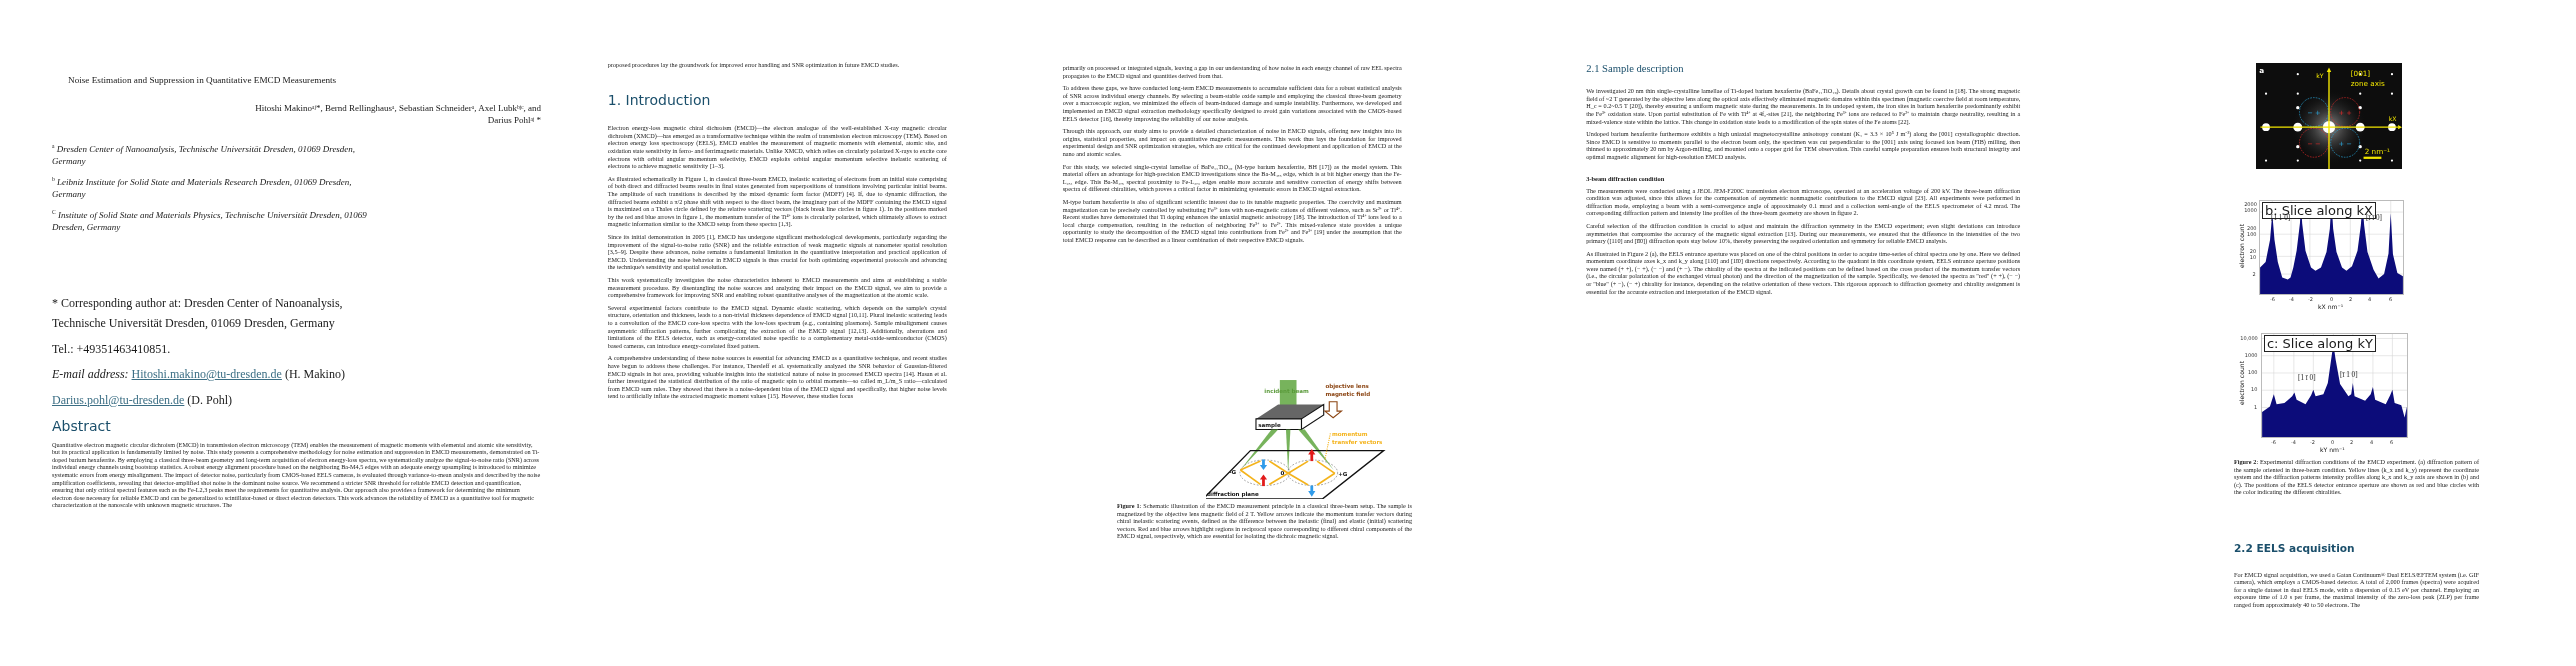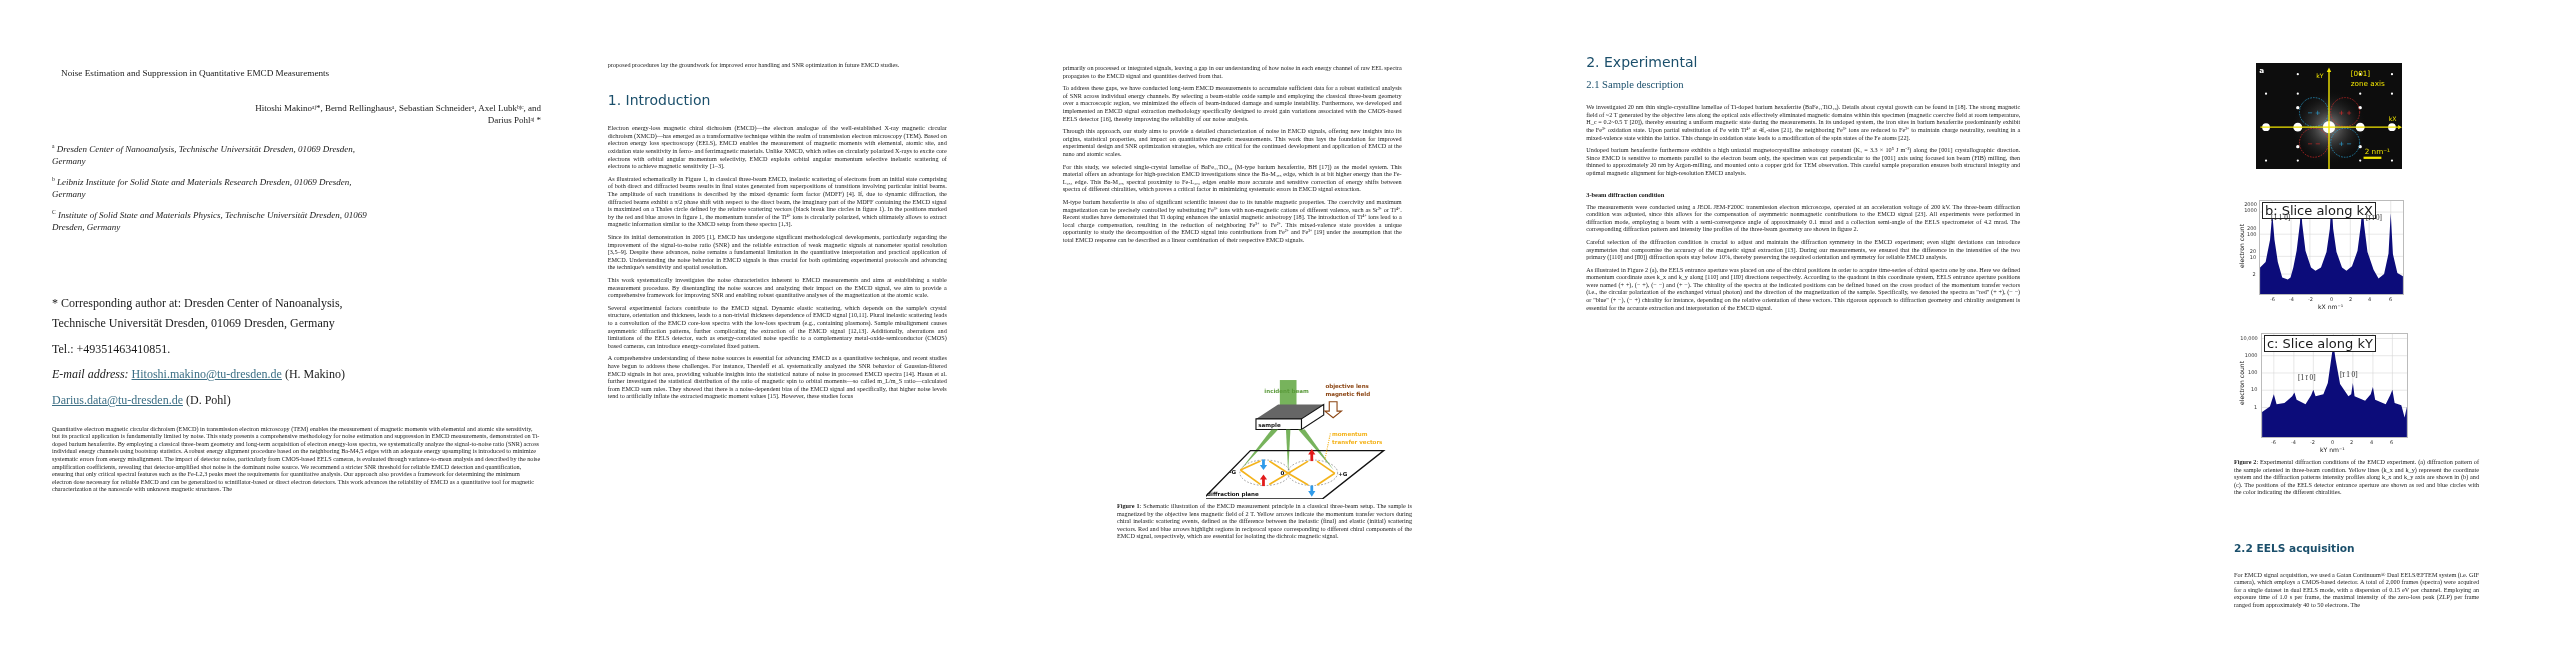--- a/index.html
+++ b/index.html
@@ -4,21 +4,21 @@
 <style>
   html, body { margin:0; padding:0; background:#ffffff; }
   body { width:2576px; height:667px; position:relative; overflow:hidden;
          font-family:"Liberation Serif", serif; color:#1a1a1a; }
   .page { position:absolute; top:0; height:667px; }
   .p1 { left:0; width:550px; }
   .p2 { left:556px; width:495px; }
   .p3 { left:1056px; width:522px; }
   .p4 { left:1584px; width:992px; }
   .col { position:absolute; }
-  .title { font-size:9.2px; margin:9px; }
+  .title { font-size:9.2px; margin:16px; }
   .authors { font-size:9px; line-height:12.2px; margin:0;text-align:right; }
   .aff { font-size:9px; line-height:12.2px; font-style:italic; margin:0 0 5.6px 0; }
   .aff sup { font-style:normal; font-size:5.6px; }
   .plain16 { font-size:12px; line-height:20px; margin:0 0 5.6px 0; }
   a.link { color:#3b6e84; text-decoration:underline; }
   h2.sec { font-family:"DejaVu Sans", sans-serif; font-weight:400; color:#1b4f6b;
            font-size:14px; margin:0; }
   h3.sub { font-family:"DejaVu Sans", sans-serif; font-weight:400; color:#1b4f6b;
            font-size:10.6px; margin:0; }
   h4.bold { font-family:"Liberation Serif", serif; font-weight:bold; font-size:6.4px; margin:0; }
@@ -48,23 +48,24 @@
   </div>
   <div class="col" style="left:52px; top:140px; width:328px;">
     <p class="aff"><sup>a</sup> <span>Dresden Center of Nanoanalysis, Technische Universität Dresden, 01069 Dresden, Germany</span></p>
     <p class="aff"><sup>b</sup> <span>Leibniz Institute for Solid State and Materials Research Dresden, 01069 Dresden, Germany</span></p>
     <p class="aff"><sup>C</sup> <span>Institute of Solid State and Materials Physics, Technische Universität Dresden, 01069 Dresden, Germany</span></p>
   </div>
   <div class="col" style="left:52px; top:293px; width:328px;">
     <p class="plain16">* Corresponding author at: Dresden Center of Nanoanalysis, Technische Universität Dresden, 01069 Dresden, Germany</p>
     <p class="plain16">Tel.: +49351463410851.</p>
     <p class="plain16"><i>E-mail address:</i> <a class="link" href="#">Hitoshi.makino@tu-dresden.de</a> <span>(H. Makino)</span></p>
-    <p class="plain16"><a class="link" href="#">Darius.data@tu-dresden.de</a> <span>(D. Pohl)</span></p>
+    <p class="plain16"><a class="link" href="#">Darius.pohl@tu-dresden.de</a> <span>(D. Pohl)</span></p>
   </div>
   <div class="col" style="left:52px; top:418px; width:489px;">
+    <h2 class="sec">Abstract</h2>
     <p class="abs" style="margin-top:6.7px;">Quantitative electron magnetic circular dichroism (EMCD) in transmission electron microscopy (TEM) enables the measurement of magnetic moments with elemental and atomic site sensitivity, but its practical application is fundamentally limited by noise. This study presents a comprehensive methodology for noise estimation and suppression in EMCD measurements, demonstrated on Ti-doped barium hexaferrite. By employing a classical three-beam geometry and long-term acquisition of electron energy-loss spectra, we systematically analyze the signal-to-noise ratio (SNR) across individual energy channels using bootstrap statistics. A robust energy alignment procedure based on the neighboring Ba-M4,5 edges with an adequate energy upsampling is introduced to minimize systematic errors from energy misalignment. The impact of detector noise, particularly from CMOS-based EELS cameras, is evaluated through variance-to-mean analysis and described by the noise amplification coefficients, revealing that detector-amplified shot noise is the dominant noise source. We recommend a stricter SNR threshold for reliable EMCD detection and quantification, ensuring that only critical spectral features such as the Fe-L2,3 peaks meet the requirements for quantitative analysis. Our approach also provides a framework for determining the minimum electron dose necessary for reliable EMCD and can be generalized to scintillator-based or direct electron detectors. This work advances the reliability of EMCD as a quantitative tool for magnetic characterization at the nanoscale with unknown magnetic structures. The</p>
   </div>
 </div>
 
 <div class="page p2">
   <div class="col" style="left:7.8px; top:61px; width:339px;margin-left:44px;">
     <p class="body">proposed procedures lay the groundwork for improved error handling and SNR optimization in future EMCD studies.</p>
     <h2 class="sec" style="margin:23px 0 16.7px 0;">1. Introduction</h2>
     <p class="body">Electron energy-loss magnetic chiral dichroism (EMCD)—the electron analogue of the well-established X-ray magnetic circular dichroism (XMCD)—has emerged as a transformative technique within the realm of transmission electron microscopy (TEM). Based on electron energy loss spectroscopy (EELS), EMCD enables the measurement of magnetic moments with elemental, atomic site, and oxidation state sensitivity in ferro- and ferrimagnetic materials. Unlike XMCD, which relies on circularly polarized X-rays to excite core electrons with orbital angular momentum selectivity, EMCD exploits orbital angular momentum selective inelastic scattering of electrons to achieve magnetic sensitivity [1–3].</p>
     <p class="body">As illustrated schematically in Figure 1, in classical three-beam EMCD, inelastic scattering of electrons from an initial state comprising of both direct and diffracted beams results in final states generated from superpositions of transitions involving particular initial beams. The amplitude of such transitions is described by the mixed dynamic form factor (MDFF) [4]. If, due to dynamic diffraction, the diffracted beams exhibit a π/2 phase shift with respect to the direct beam, the imaginary part of the MDFF containing the EMCD signal is maximized on a Thales circle defined by the relative scattering vectors (black break line circles in figure 1). In the positions marked by the red and blue arrows in figure 1, the momentum transfer of the Ti⁴⁺ ions is circularly polarized, which ultimately allows to extract magnetic information similar to the XMCD setup from these spectra [1,3].</p>
@@ -139,21 +140,20 @@
       <text x="2" y="224" font-family="DejaVu Sans, sans-serif" font-size="10" font-weight="bold" fill="#111">diffraction plane</text>
     </svg>
   </div>
   <div class="col" style="left:61px; top:502px; width:295px;">
     <p class="cap" style="margin:0;"><b>Figure 1</b><span>: Schematic illustration of the EMCD measurement principle in a classical three-beam setup. The sample is magnetized by the objective lens magnetic field of 2 T. Yellow arrows indicate the momentum transfer vectors during chiral inelastic scattering events, defined as the difference between the inelastic (final) and elastic (initial) scattering vectors. Red and blue arrows highlight regions in reciprocal space corresponding to different chiral components of the EMCD signal, respectively, which are essential for isolating the dichroic magnetic signal.</span></p>
   </div>
 </div>
 
 <div class="page p4">
   <div class="col" style="left:2.2px; top:54px; width:434px;">
-    <h2 class="sec">2. Experimental</h2>
     <h3 class="sub" style="margin:9px 0 13.3px 0;font-family:Liberation Serif, serif;">2.1   Sample description</h3>
     <p class="body">We investigated 20 nm thin single-crystalline lamellae of Ti-doped barium hexaferrite (BaFe₁₁TiO₁₉). Details about crystal growth can be found in [18]. The strong magnetic field of ~2 T generated by the objective lens along the optical axis effectively eliminated magnetic domains within this specimen (magnetic coercive field at room temperature, H_c = 0.2~0.5 T [20]), thereby ensuring a uniform magnetic state during the measurements. In its undoped system, the iron sites in barium hexaferrite predominantly exhibit the Fe³⁺ oxidation state. Upon partial substitution of Fe with Ti⁴⁺ at 4f₂-sites [21], the neighboring Fe³⁺ ions are reduced to Fe²⁺ to maintain charge neutrality, resulting in a mixed-valence state within the lattice. This change in oxidation state leads to a modification of the spin states of the Fe atoms [22].</p>
     <p class="body">Undoped barium hexaferrite furthermore exhibits a high uniaxial magnetocrystalline anisotropy constant (K₁ = 3.3 × 10⁵ J m⁻³) along the [001] crystallographic direction. Since EMCD is sensitive to moments parallel to the electron beam only, the specimen was cut perpendicular to the [001] axis using focused ion beam (FIB) milling, then thinned to approximately 20 nm by Argon-milling, and mounted onto a copper grid for TEM observation. This careful sample preparation ensures both structural integrity and optimal magnetic alignment for high-resolution EMCD analysis.</p>
     <h4 class="bold" style="margin:14.5px 0 4.4px 0;">3-beam diffraction condition</h4>
     <p class="body">The measurements were conducted using a JEOL JEM-F200C transmission electron microscope, operated at an acceleration voltage of 200 kV. The three-beam diffraction condition was adjusted, since this allows for the compensation of asymmetric nonmagnetic contributions to the EMCD signal [23]. All experiments were performed in diffraction mode, employing a beam with a semi-convergence angle of approximately 0.1 mrad and a collection semi-angle of the EELS spectrometer of 4.2 mrad. The corresponding diffraction pattern and intensity line profiles of the three-beam geometry are shown in figure 2.</p>
     <p class="body">Careful selection of the diffraction condition is crucial to adjust and maintain the diffraction symmetry in the EMCD experiment; even slight deviations can introduce asymmetries that compromise the accuracy of the magnetic signal extraction [13]. During our measurements, we ensured that the difference in the intensities of the two primary ([110] and [īī0]) diffraction spots stay below 10%, thereby preserving the required orientation and symmetry for reliable EMCD analysis.</p>
     <p class="body">As illustrated in Figure 2 (a), the EELS entrance aperture was placed on one of the chiral positions in order to acquire time-series of chiral spectra one by one. Here we defined momentum coordinate axes k_x and k_y along [110] and [1ī0] directions respectively. According to the quadrant in this coordinate system, EELS entrance aperture positions were named (+ +), (− +), (− −) and (+ −). The chirality of the spectra at the indicated positions can be defined based on the cross product of the momentum transfer vectors (i.e., the circular polarization of the exchanged virtual photon) and the direction of the magnetization of the sample. Specifically, we denoted the spectra as "red" (+ +), (− −) or "blue" (+ −), (− +) chirality for instance, depending on the relative orientation of these vectors. This rigorous approach to diffraction geometry and chirality assignment is essential for the accurate extraction and interpretation of the EMCD signal.</p>
   </div>
 
   <div class="figbox" style="left:672px; top:63px; width:146px; height:106px; background:#0d0d0d;">

